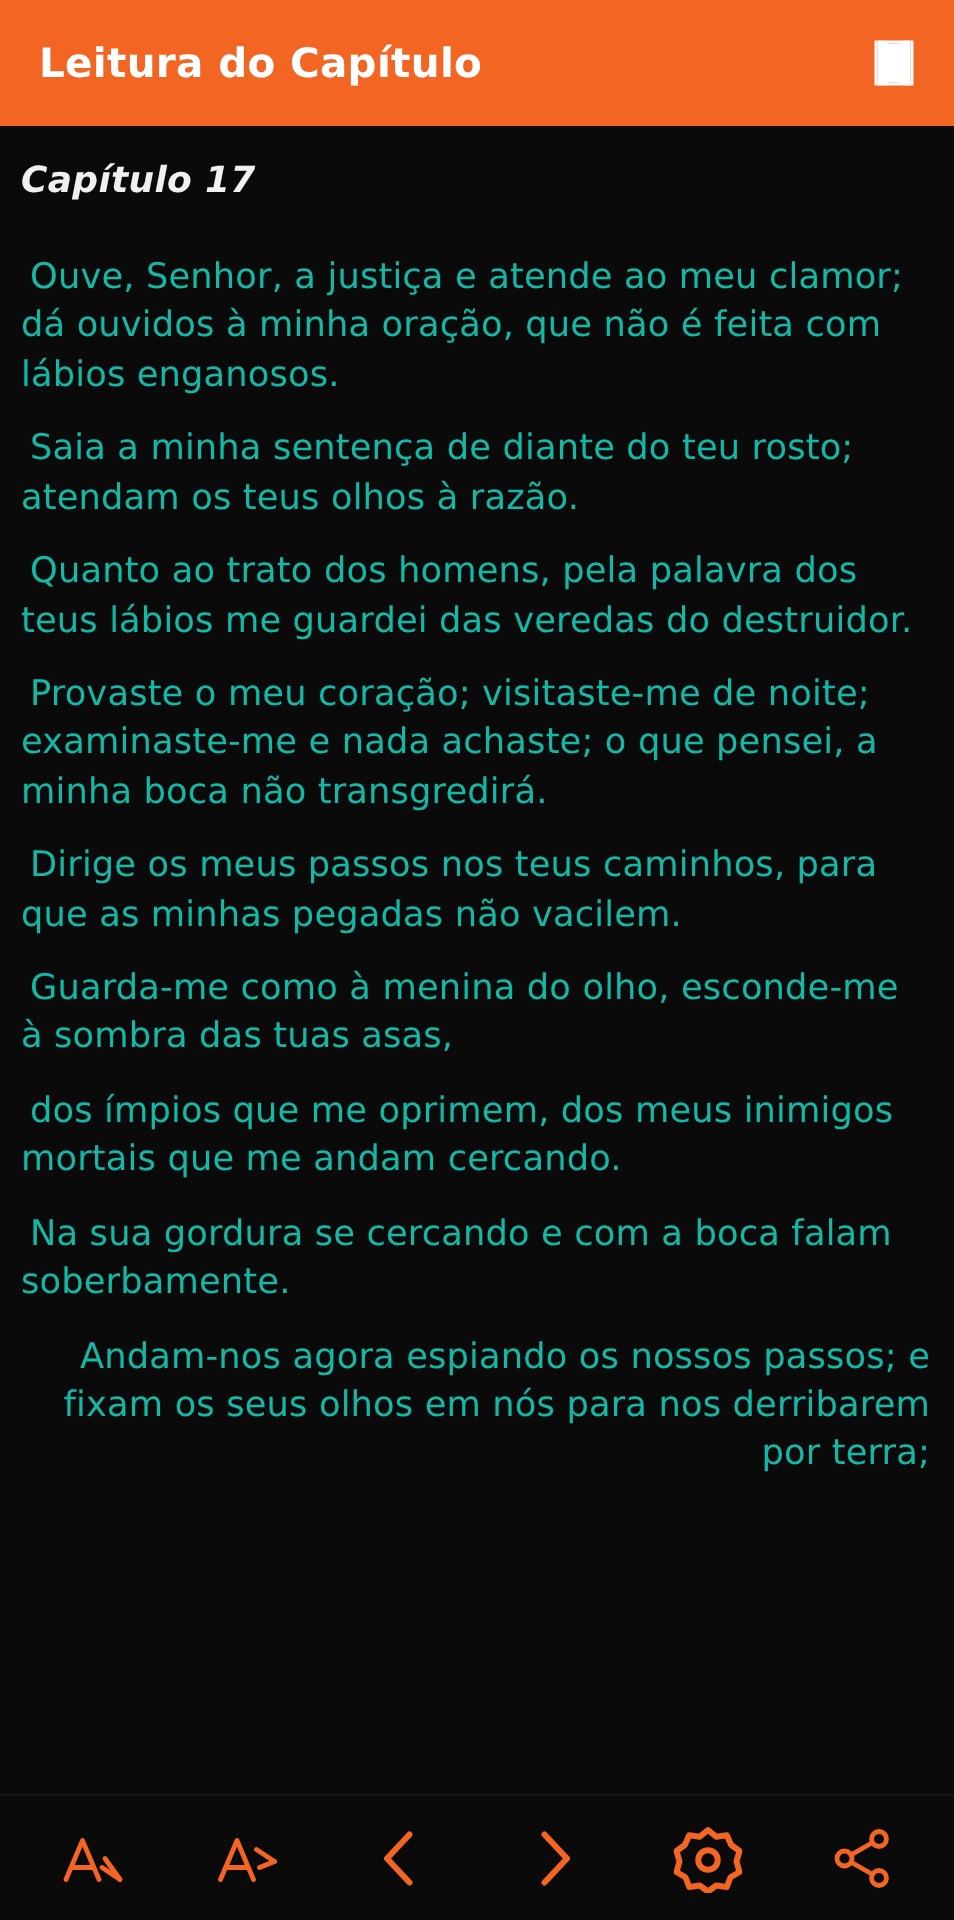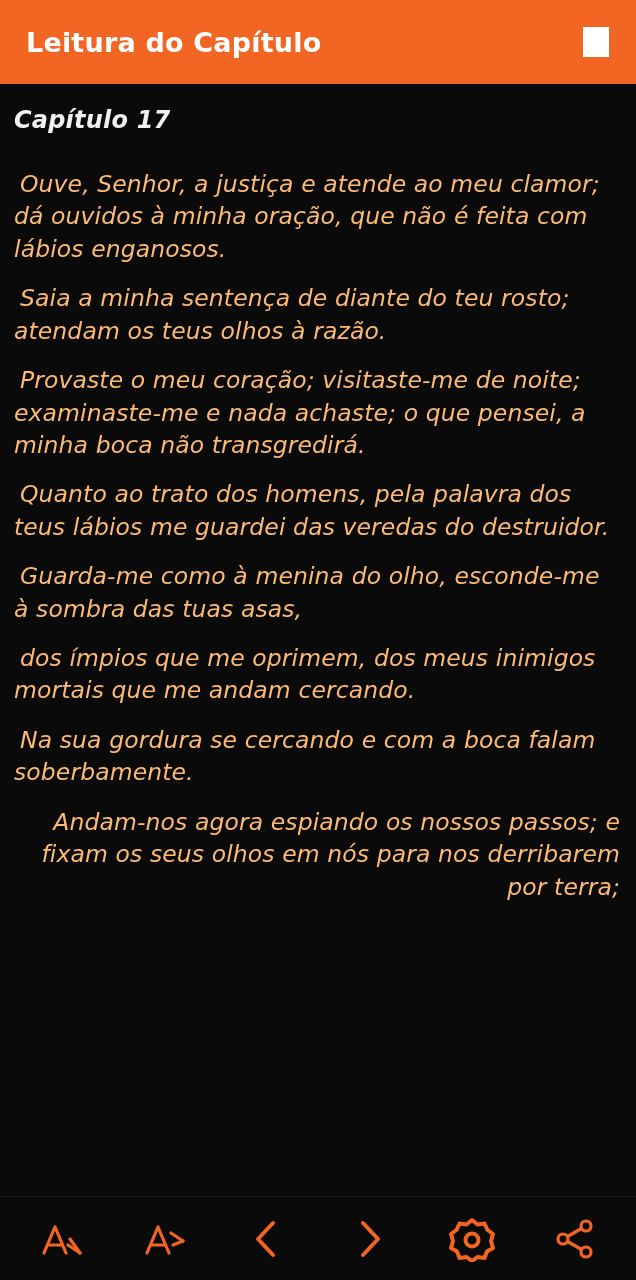--- a/index.html
+++ b/index.html
@@ -83,23 +83,22 @@
   }
   .chapter-heading {
     color: #f0f0f0;
     font-size: 24px;
     font-style: italic;
     font-weight: 600;
     margin-bottom: 34px;
     letter-spacing: 0.2px;
   }
   .verse {
-    color: #fdba74;
+    color: #14b8a6;
     font-size: 23.5px;
-    font-style: italic;
     line-height: 1.38;
     margin-bottom: 17px;
     text-indent: 6px;
     letter-spacing: 0.1px;
     font-family: "DejaVu Sans", sans-serif;
   }
   .verse:last-child { margin-bottom: 0; text-align: right; }
 
   
   .bottombar {
@@ -136,22 +135,23 @@
         <div class="film-inner"></div>
       </div>
     </div>
   </div>
 
   <div class="content">
     <div class="chapter-heading">Capítulo 17</div>
 
     <p class="verse">Ouve, Senhor, a justiça e atende ao meu clamor; dá ouvidos à minha oração, que não é feita com lábios enganosos.</p>
     <p class="verse">Saia a minha sentença de diante do teu rosto; atendam os teus olhos à razão.</p>
+    <p class="verse">Quanto ao trato dos homens, pela palavra dos teus lábios me guardei das veredas do destruidor.</p>
     <p class="verse">Provaste o meu coração; visitaste-me de noite; examinaste-me e nada achaste; o que pensei, a minha boca não transgredirá.</p>
-    <p class="verse">Quanto ao trato dos homens, pela palavra dos teus lábios me guardei das veredas do destruidor.</p>
+    <p class="verse">Dirige os meus passos nos teus caminhos, para que as minhas pegadas não vacilem.</p>
     <p class="verse">Guarda-me como à menina do olho, esconde-me à sombra das tuas asas,</p>
     <p class="verse">dos ímpios que me oprimem, dos meus inimigos mortais que me andam cercando.</p>
     <p class="verse">Na sua gordura se cercando e com a boca falam soberbamente.</p>
     <p class="verse">Andam-nos agora espiando os nossos passos; e fixam os seus olhos em nós para nos derribarem por terra;</p>
 
   </div>
 
   <div class="bottombar">
 
     <button class="nav-btn">

